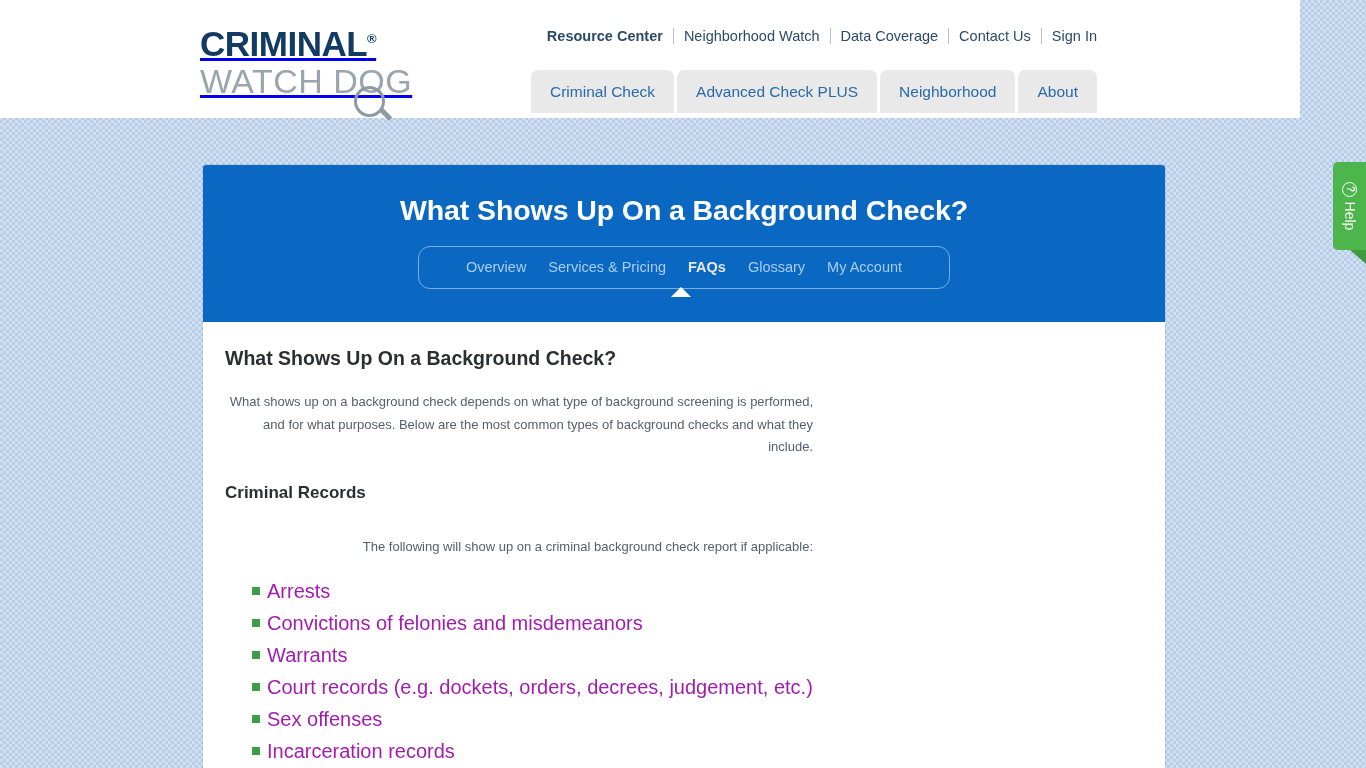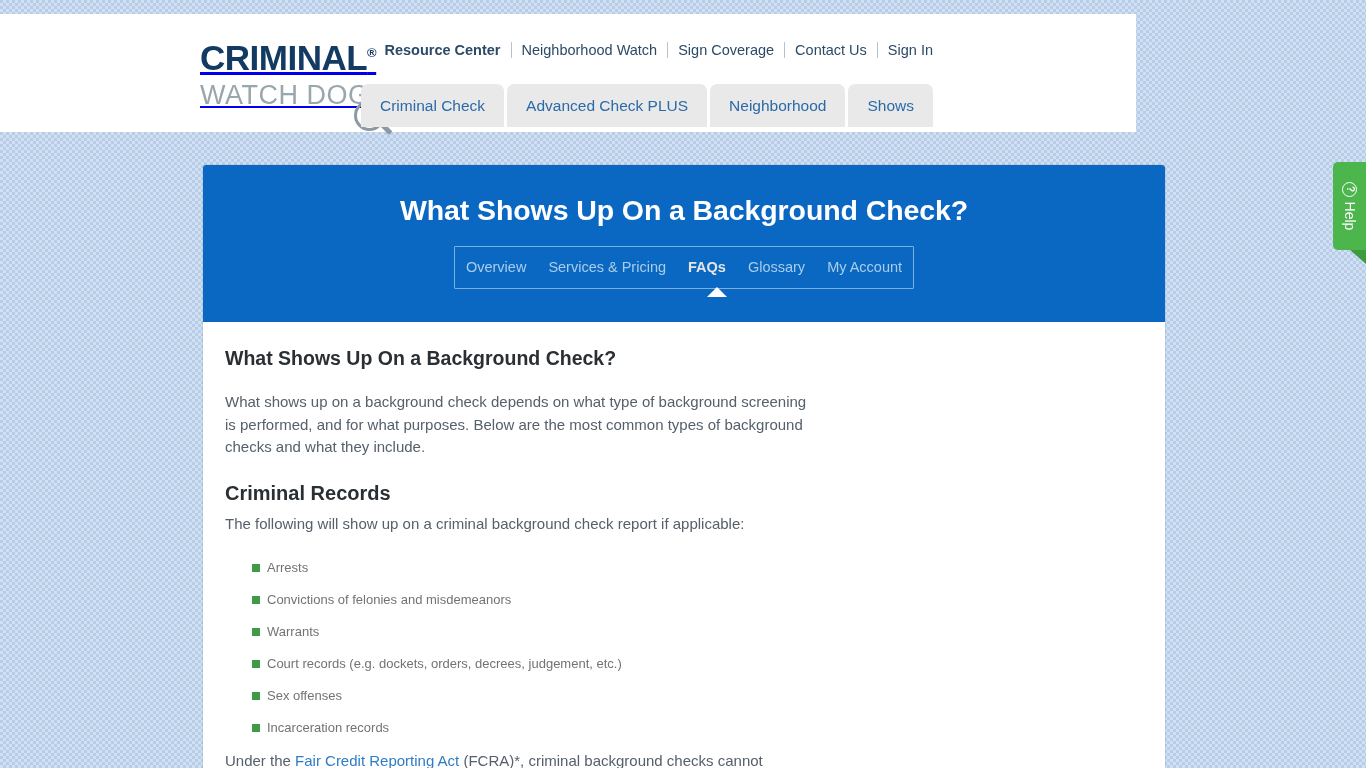--- a/index.html
+++ b/index.html
@@ -14,22 +14,22 @@
       linear-gradient(45deg, rgba(255,255,255,0.38) 25%, transparent 25%, transparent 75%, rgba(255,255,255,0.38) 75%),
       linear-gradient(45deg, rgba(255,255,255,0.38) 25%, transparent 25%, transparent 75%, rgba(255,255,255,0.38) 75%);
     background-size: 6px 6px;
     background-position: 0 0, 3px 3px;
     position: relative;
   }
 
   
   .site-header {
     position: absolute;
-    top: 14px; left: 0;
-    width: 1136px; height: 118px;
+    top: 0; left: 0;
+    width: 1300px; height: 118px;
     background: #ffffff;
     z-index: 10;
   }
 
   
   .logo {
     position: absolute;
     left: 200px; top: 20px;
     width: 230px;
     user-select: none;
@@ -43,21 +43,21 @@
     position: relative;
     white-space: nowrap;
   }
   .logo-reg {
     font-size: 13px;
     vertical-align: super;
     font-weight: bold;
     color: #123a63;
   }
   .logo-line2 {
-    font-size: 27px;
+    font-size: 34px;
     letter-spacing: 0.5px;
     color: #9aa6ae;
     line-height: 36px;
     position: relative;
     white-space: nowrap;
   }
   .logo-glass {
     position: absolute;
     left: 154px; top: 66px;
     width: 31px; height: 31px;
@@ -150,24 +150,24 @@
     color: #ffffff;
     font-size: 28.5px;
     font-weight: bold;
     letter-spacing: -0.1px;
     line-height: 36px;
   }
 
   
   .subnav {
     margin: 18px auto 16px;
-    width: 460px;
+    width: 532px;
     height: 43px;
     border: 1px solid #76b1e0;
-    border-radius: 1px;
+    border-radius: 12px;
     display: flex;
     align-items: center;
     justify-content: center;
     gap: 0px;
     position: relative;
   }
   .subnav-item {
     color: #a8cdeb;
     font-size: 14.5px;
     text-decoration: none;
@@ -196,43 +196,44 @@
     padding: 23px 0 0 22px;
   }
   .art-h1 {
     font-size: 19.5px;
     font-weight: bold;
     color: #2a2f34;
     line-height: 26px;
     margin-bottom: 20px;
   }
   .art-p {
-    font-size: 15px;
+    font-size: 13px;
     color: #56606b;
     line-height: 22.5px;
     max-width: 588px;
     margin-bottom: 23px;
+    text-align: right;
   }
   .art-h2 {
-    font-size: 20px;
+    font-size: 17px;
     font-weight: bold;
     color: #2a2f34;
     line-height: 22px;
-    margin-bottom: 9px;
+    margin-bottom: 32px;
   }
   .art-list {
     list-style: none;
     margin: 0 0 10px 0;
     padding: 0;
   }
   .art-list li {
     position: relative;
     padding-left: 42px;
-    font-size: 13px;
-    color: #737373;
+    font-size: 20px;
+    color: #a21caf;
     line-height: 20px;
     margin-bottom: 12px;
   }
   .art-list li .bullet {
     position: absolute;
     left: 27px; top: 6px;
     width: 8px; height: 8px;
     background: #3e9c46;
   }
   .art-link {
@@ -304,32 +305,32 @@
     <div class="logo-line1"><span>CRIMINAL</span><span class="logo-reg">®</span></div>
     <div class="logo-line2">WATCH DOG</div>
     <span class="logo-glass"></span>
   </a>
 
   <div class="util-nav">
     <a class="util-link" href="#">Resource Center</a>
     <span class="util-sep"></span>
     <a class="util-link" href="#">Neighborhood Watch</a>
     <span class="util-sep"></span>
-    <a class="util-link" href="#">Sign Coverage</a>
+    <a class="util-link" href="#">Data Coverage</a>
     <span class="util-sep"></span>
     <a class="util-link" href="#">Contact Us</a>
     <span class="util-sep"></span>
     <a class="util-link" href="#">Sign In</a>
   </div>
 
   <div class="main-nav">
     <a class="nav-tab" href="#">Criminal Check</a>
     <a class="nav-tab" href="#">Advanced Check PLUS</a>
     <a class="nav-tab" href="#">Neighborhood</a>
-    <a class="nav-tab" href="#">Shows</a>
+    <a class="nav-tab" href="#">About</a>
   </div>
 
 </div>
 
 <div class="page-wrap">
 
   <div class="content-col">
 
     <div class="banner">
       <div class="banner-title">What Shows Up On a Background Check?</div>

